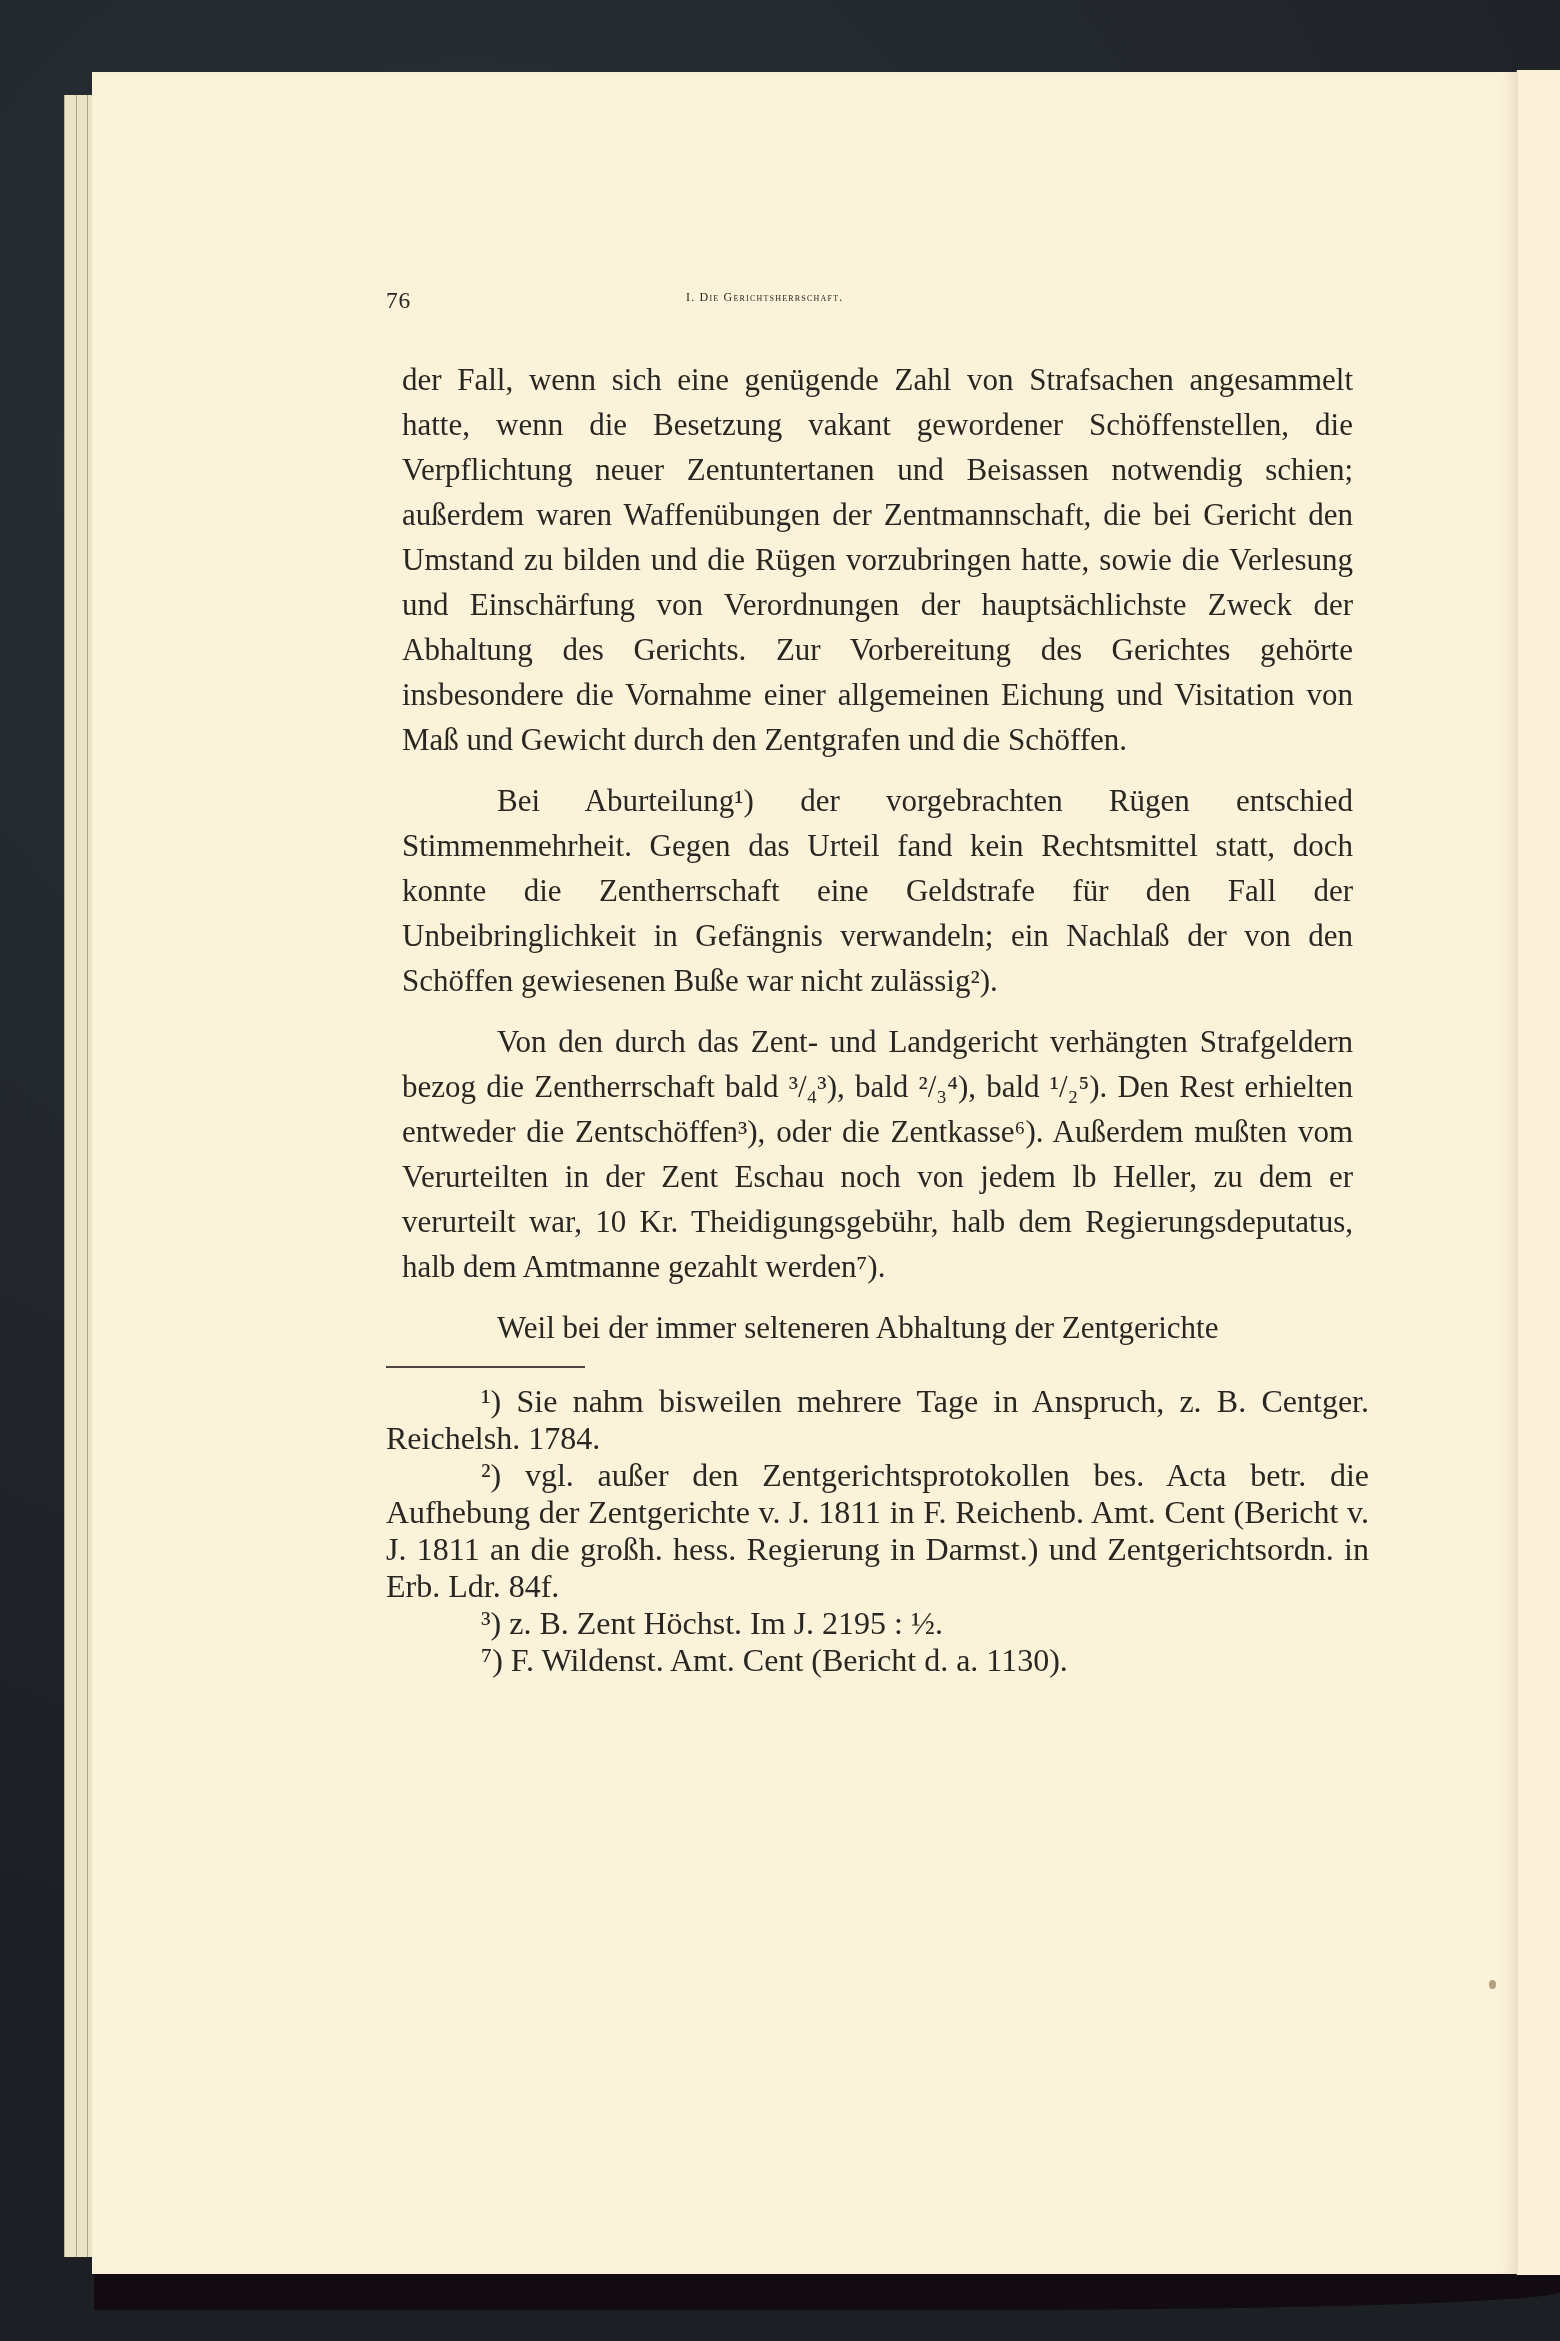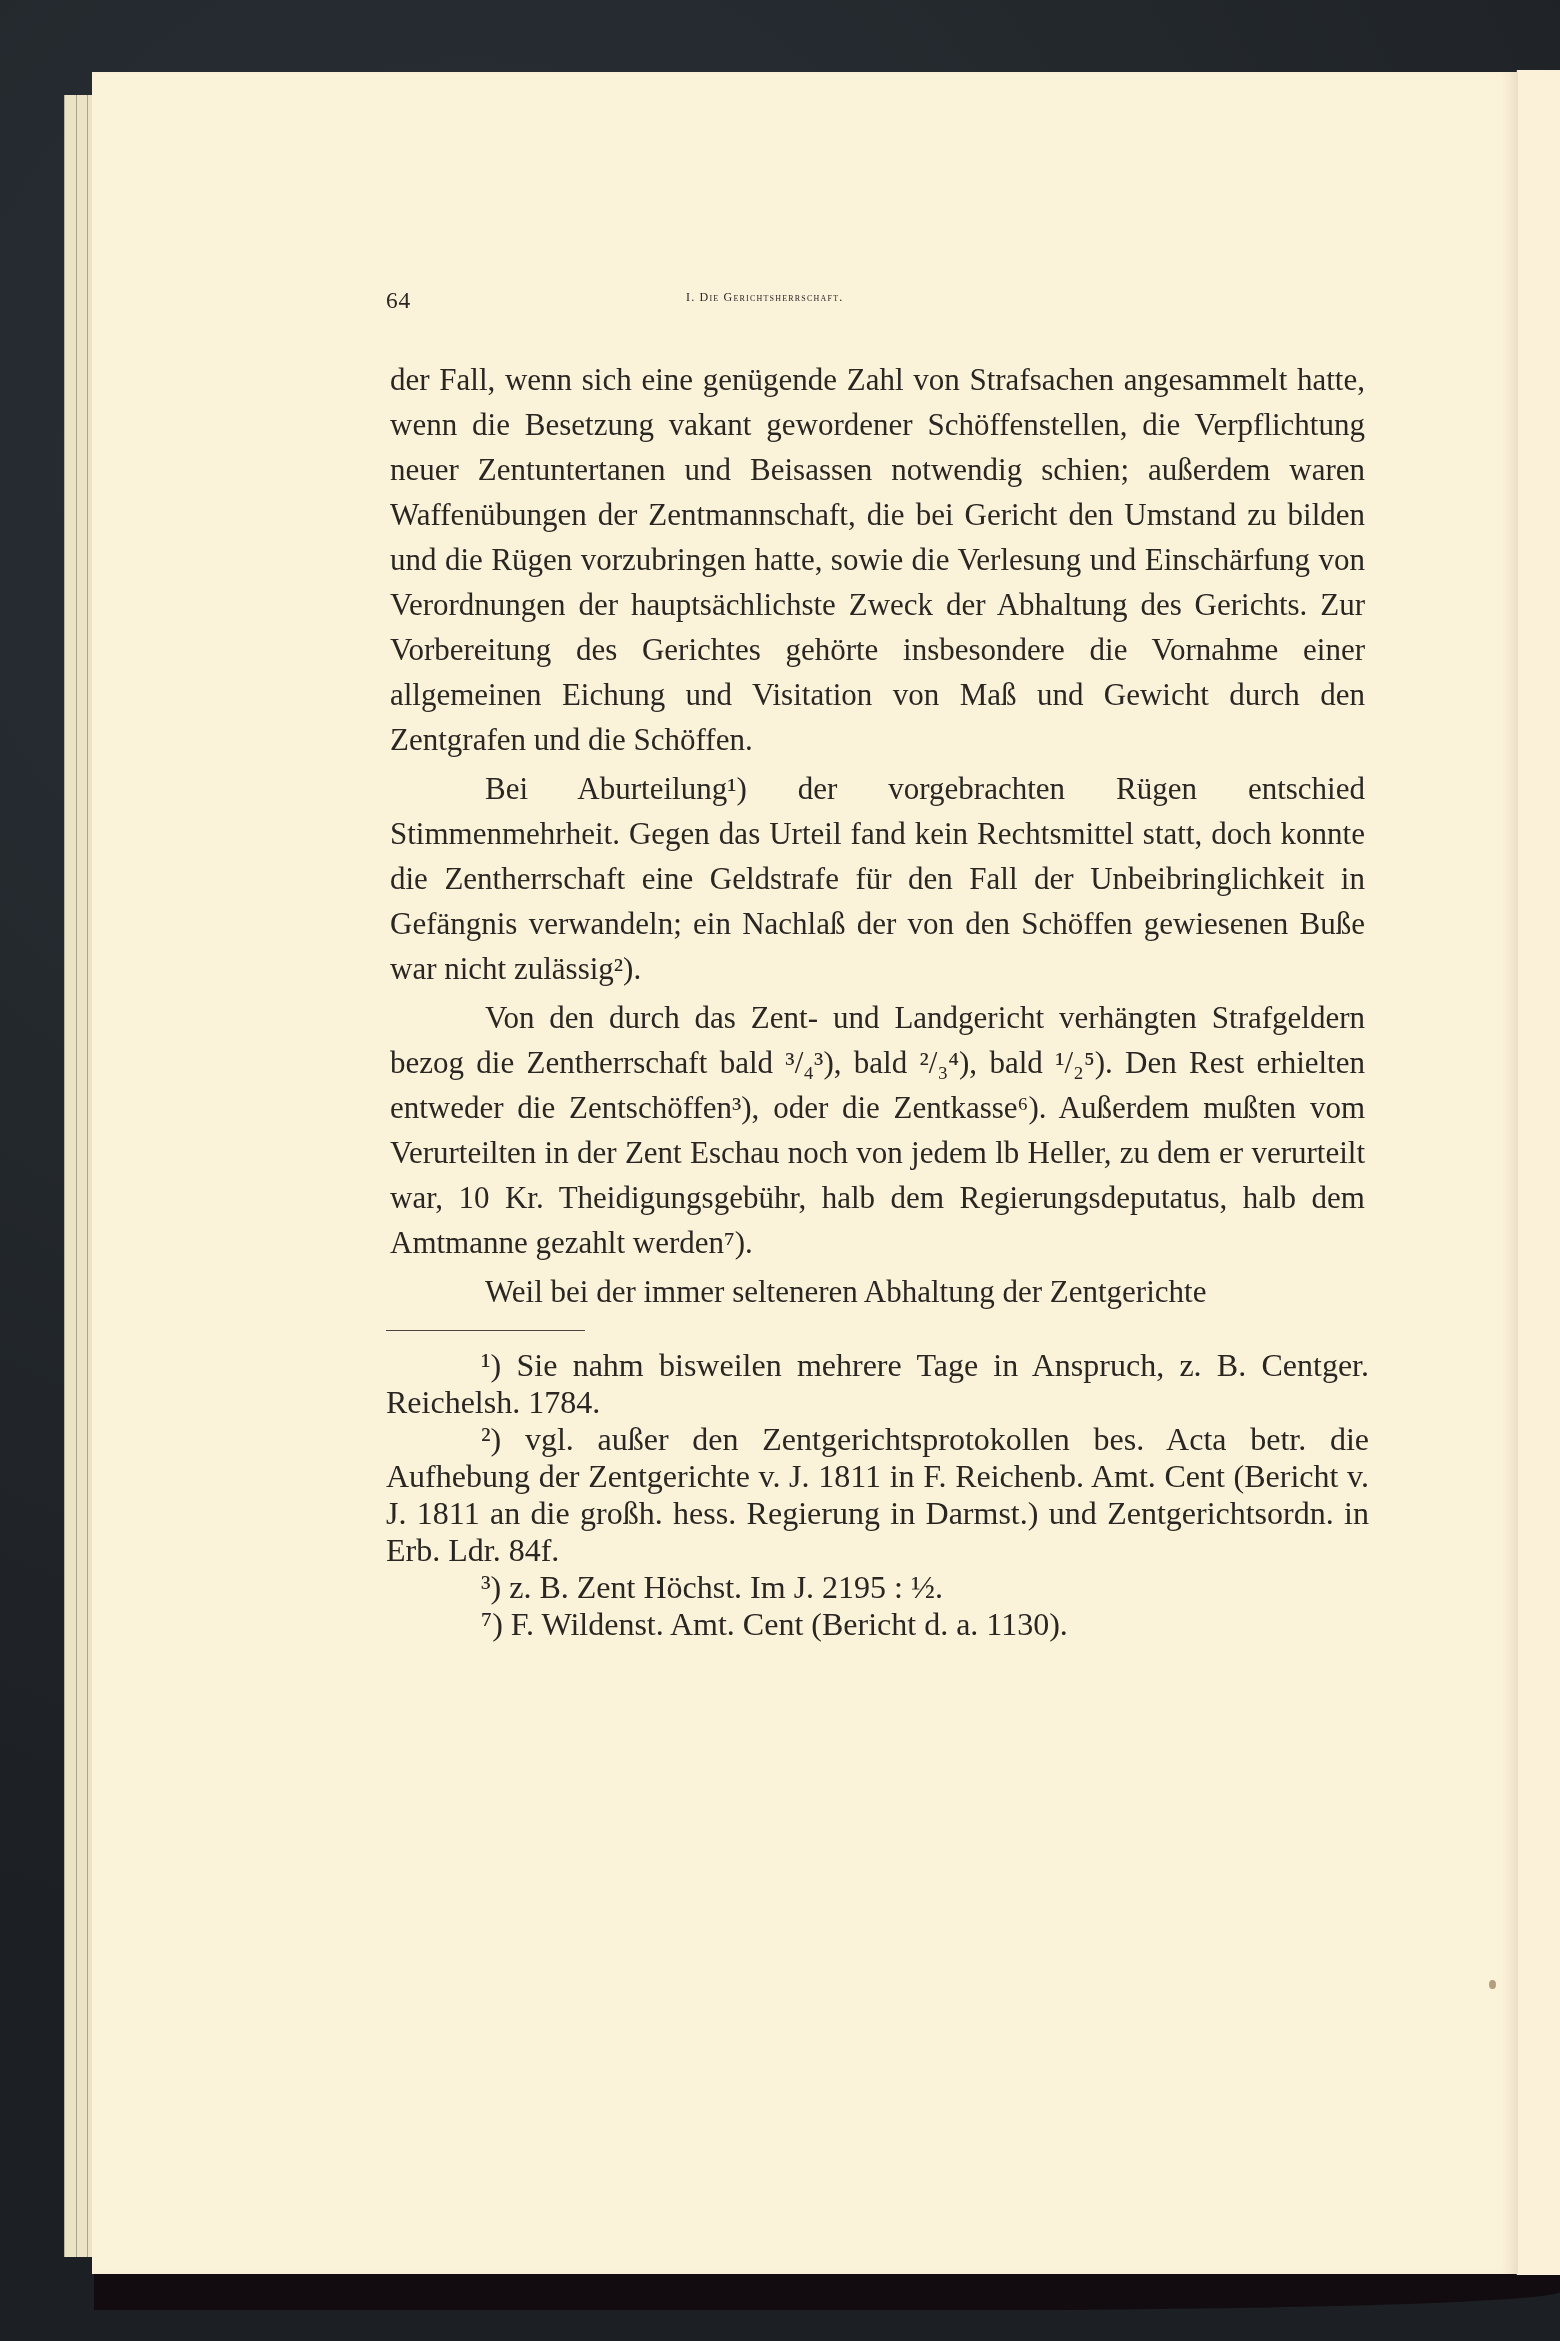--- a/index.html
+++ b/index.html
@@ -45,41 +45,41 @@
     position: relative; height: 31px; font-size: 21px; letter-spacing: 0.8px;
   }
   .page-number { position: absolute; left: 0; top: 0; font-size: 23.4px; }
   .head-title {
     position: absolute; left: 300px; top: 3.1px; font-variant: small-caps; font-size: 12px; letter-spacing: 1.2px;
   }
   .body-text {
     margin-top: 39px;
     font-size: 31px; line-height: 45px; text-align: justify;
   }
-  .body-text p { margin: 4px; }
+  .body-text p { margin: 16px; }
   .indent { text-indent: 95px; }
   .footnote-rule {
     width: 199px; height: 1.6px; background: #4a4540; margin: 15.6px 0 15.6px 0;
   }
   .footnotes { font-size: 32px; line-height: 37px; text-align: justify; }
   .footnotes p { margin: 0; text-indent: 95px; }
 </style>
 </head>
 <body>
 
 <div class="shadow"></div>
 <div class="page-stack"></div>
 <div class="next-page"></div>
 
 <div class="page"></div>
 <div class="blemish"></div>
 
 <div class="content">
   <div class="running-head">
-    <span class="page-number">64</span>
+    <span class="page-number">76</span>
     <span class="head-title">I. Die Gerichtsherrschaft.</span>
   </div>
 
   <div class="body-text">
     <p>der Fall, wenn sich eine genügende Zahl von Strafsachen angesammelt hatte, wenn die Besetzung vakant gewordener Schöffenstellen, die Verpflichtung neuer Zentuntertanen und Beisassen notwendig schien; außerdem waren Waffenübungen der Zentmannschaft, die bei Gericht den Umstand zu bilden und die Rügen vorzubringen hatte, sowie die Verlesung und Einschärfung von Verordnungen der hauptsächlichste Zweck der Abhaltung des Gerichts. Zur Vorbereitung des Gerichtes gehörte insbesondere die Vornahme einer allgemeinen Eichung und Visitation von Maß und Gewicht durch den Zentgrafen und die Schöffen.</p>
     <p class="indent">Bei Aburteilung¹) der vorgebrachten Rügen entschied Stimmenmehrheit. Gegen das Urteil fand kein Rechtsmittel statt, doch konnte die Zentherrschaft eine Geldstrafe für den Fall der Unbeibringlichkeit in Gefängnis verwandeln; ein Nachlaß der von den Schöffen gewiesenen Buße war nicht zulässig²).</p>
     <p class="indent">Von den durch das Zent- und Landgericht verhängten Strafgeldern bezog die Zentherrschaft bald ³/₄³), bald ²/₃⁴), bald ¹/₂⁵). Den Rest erhielten entweder die Zentschöffen³), oder die Zentkasse⁶). Außerdem mußten vom Verurteilten in der Zent Eschau noch von jedem lb Heller, zu dem er verurteilt war, 10 Kr. Theidigungsgebühr, halb dem Regierungsdeputatus, halb dem Amtmanne gezahlt werden⁷).</p>
     <p class="indent">Weil bei der immer selteneren Abhaltung der Zentgerichte</p>
   </div>
 

